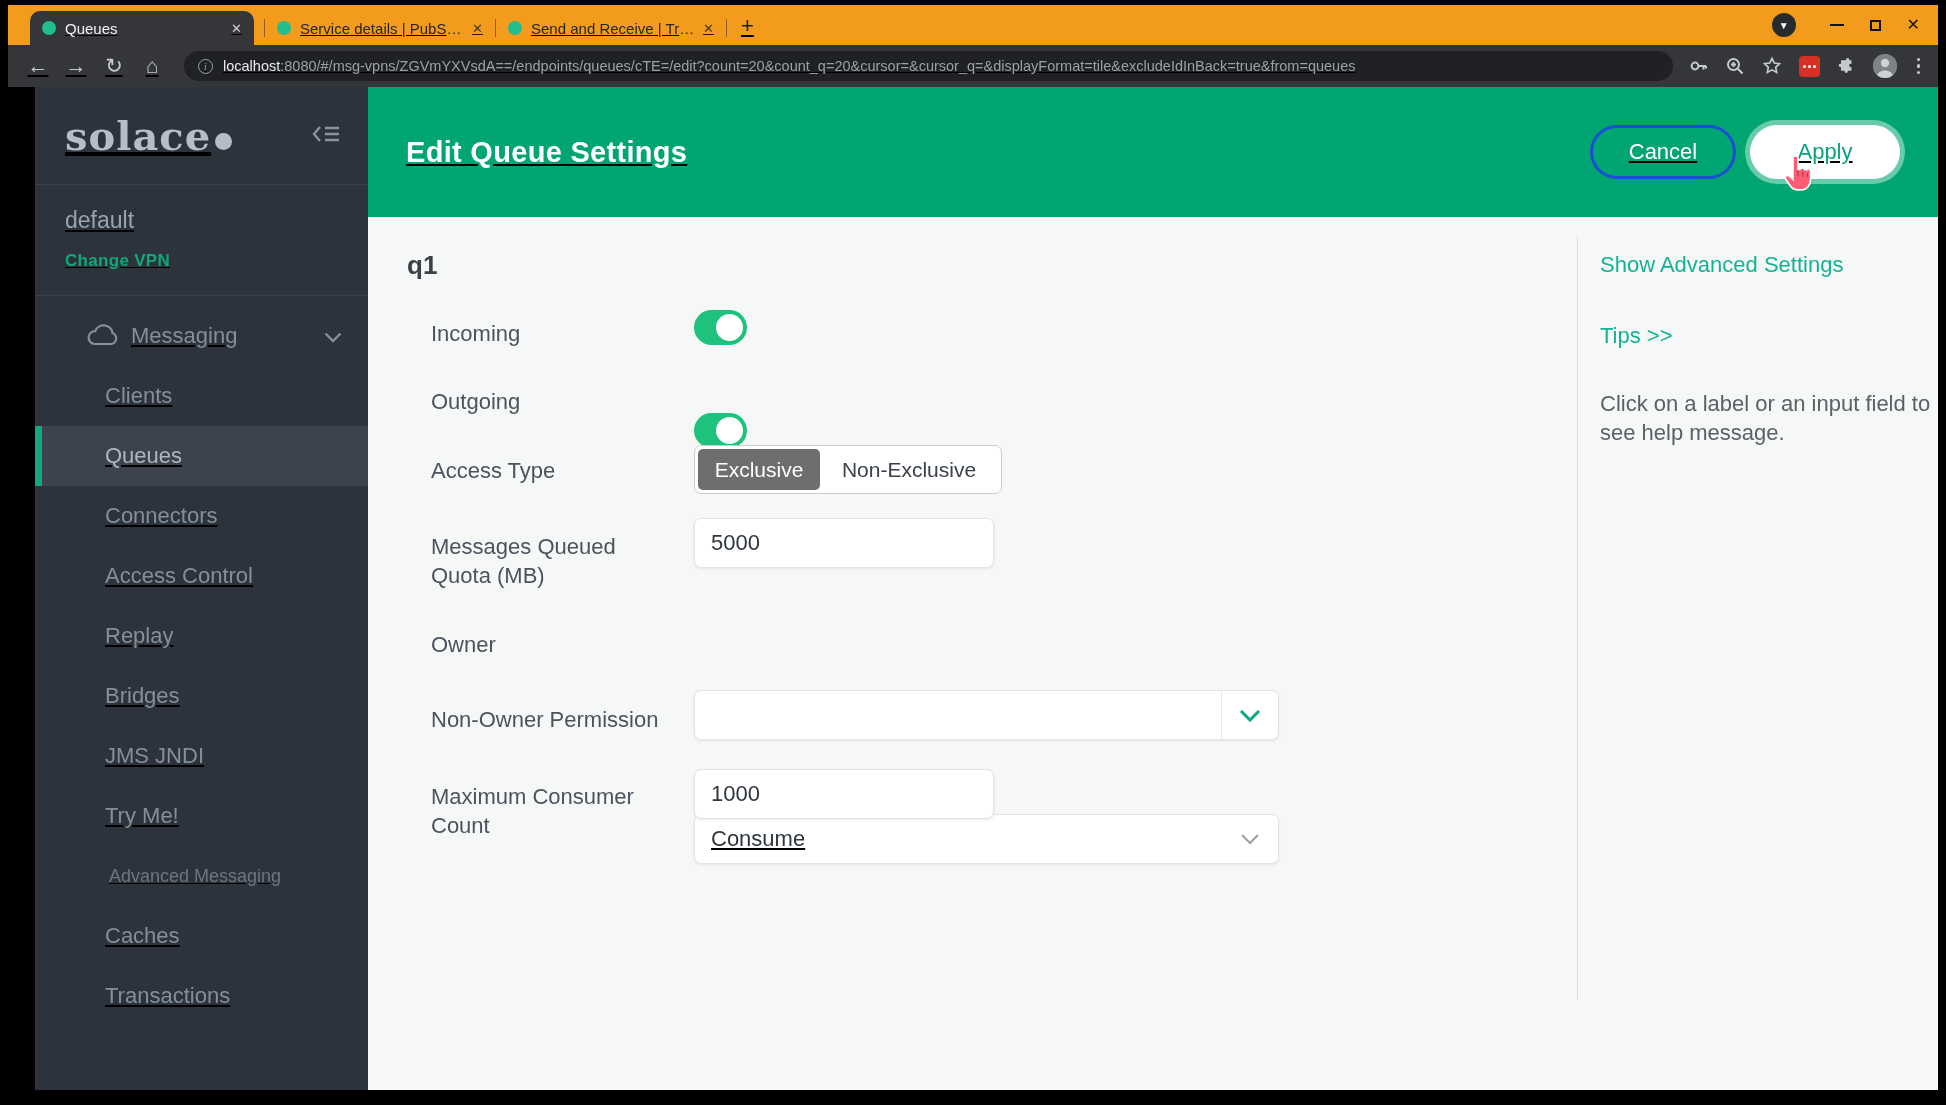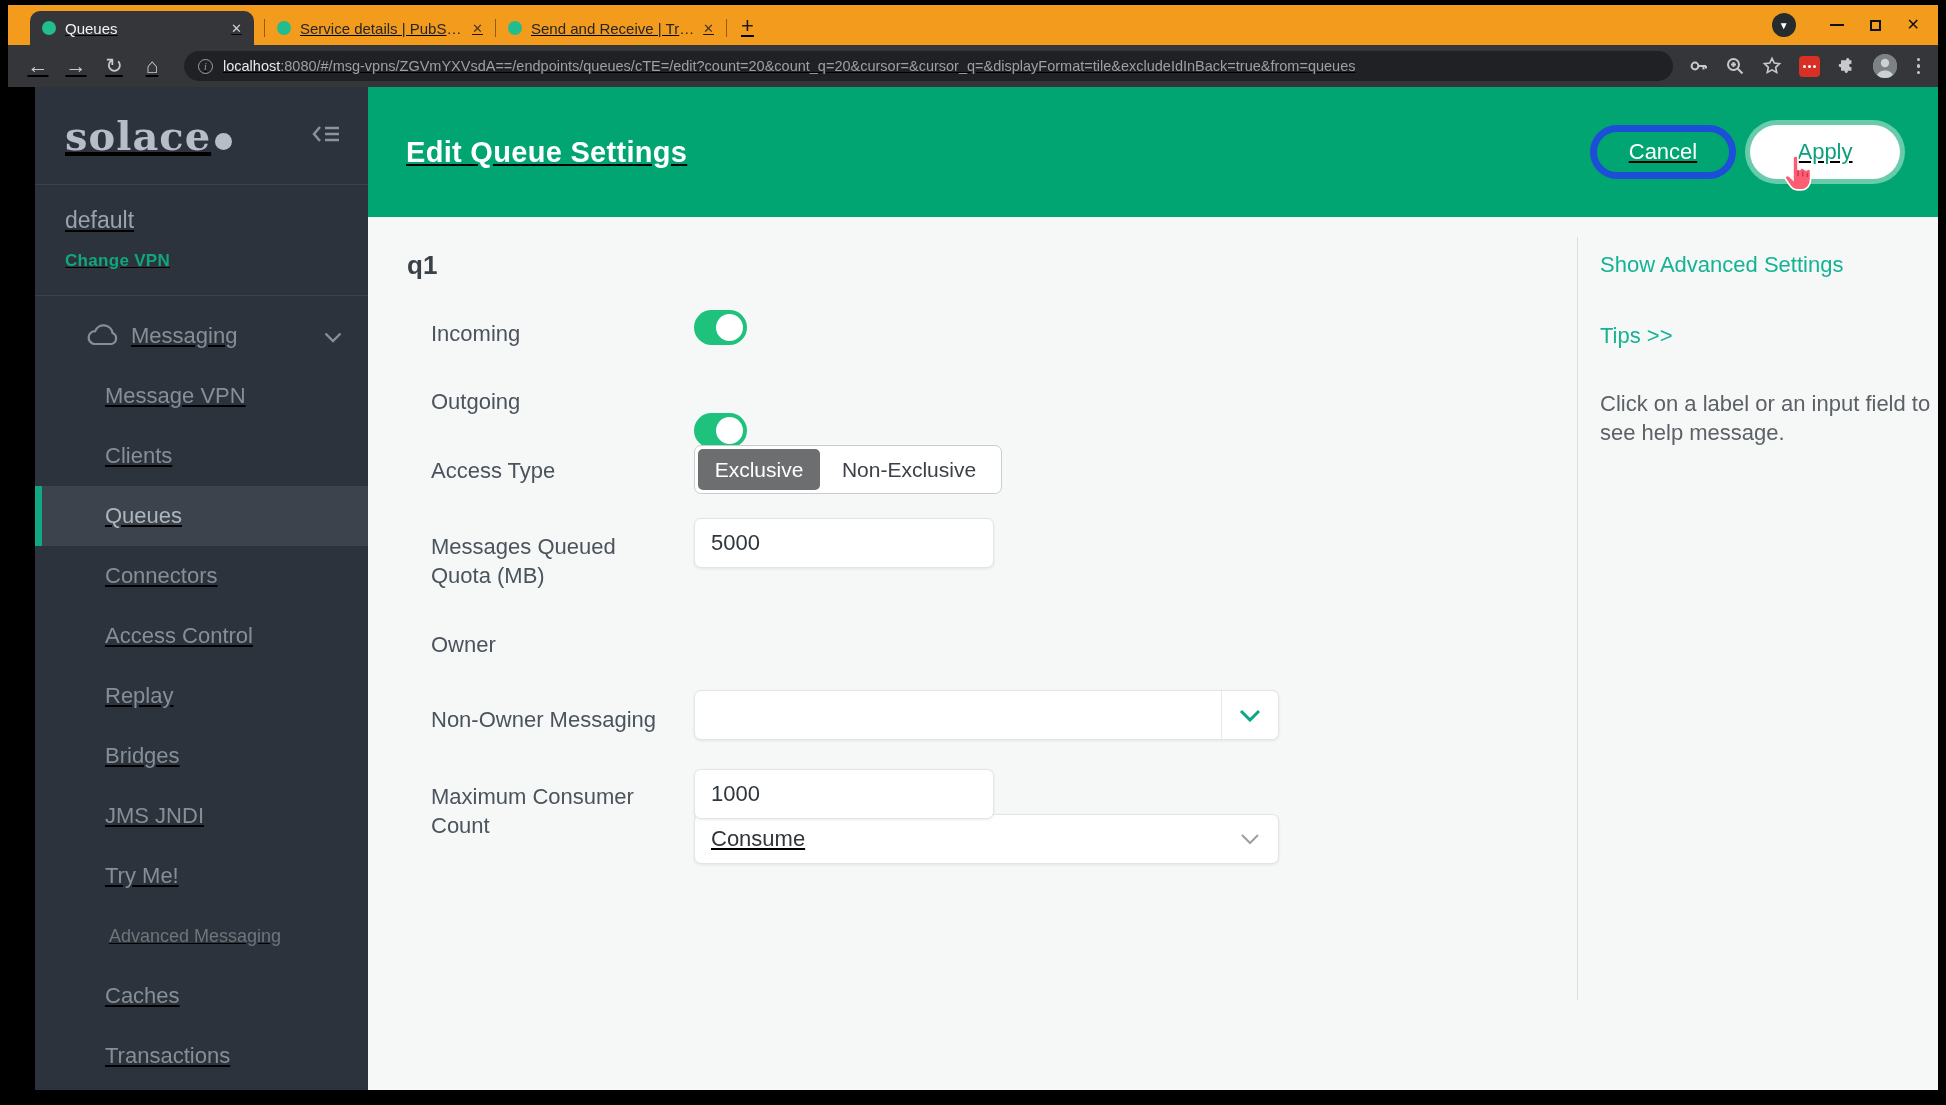--- a/index.html
+++ b/index.html
@@ -55,21 +55,21 @@
   .nav-group .chev { position:absolute; right:26px; }
   .nav-row.active { background:#3c434c; color:#aeb6bd; }
   .nav-row.active::before { content:""; position:absolute; left:0; top:0; bottom:0; width:7px; background:#13a87f; }
   .nav-section { height:60px; display:flex; align-items:center; padding-left:74px; font-size:18px; color:#6d757d; }
 
   .main { flex:1; display:flex; flex-direction:column; min-width:0; }
   .page-header { height:130px; background:#00a571; display:flex; align-items:center; padding:0 38px; flex:0 0 auto; }
   .page-title { color:#fff; font-size:29px; font-weight:600; letter-spacing:.3px;text-align:center; }
   .hdr-btns { margin-left:auto; display:flex; gap:14px; }
   .btn { height:54px; border-radius:27px; font-size:22px; display:flex; align-items:center; justify-content:center; }
-  .btn-cancel { width:146px; border:7px solid #1d4ed8; color:#fff; background:transparent; }
+  .btn-cancel { width:146px; border:3px solid #1d4ed8; color:#fff; background:transparent; }
   .btn-apply { width:150px; background:#fff; color:#0ba17d; border:none;
                box-shadow:0 0 0 5px rgba(190,235,219,.55); }
 
   .content { flex:1; background:#f6f7f7; position:relative; }
   .qname { position:absolute; left:39px; top:33px; font-size:26px; font-weight:bold; color:#3a4148; }
   .flabel { position:absolute; left:39px; width:240px; font-size:22px; color:#4b545c; line-height:29px;margin-left:24px; }
   .ctrl { position:absolute; left:326px; }
 
   .toggle { width:53px; height:35px; border-radius:18px; background:#1ec27d; position:relative; }
   .toggle .knob { position:absolute; right:4px; top:4px; width:27px; height:27px; border-radius:50%; background:#fff; }
@@ -196,23 +196,20 @@
             <path d="M9 21 a6.5 6.5 0 0 1 1.2-12.9 A 9 9 0 0 1 27.5 10 a5.8 5.8 0 0 1-.8 11z" fill="none" stroke="#868f98" stroke-width="2.2"></path>
           </svg>
           <span>Messaging</span>
           <span class="chev">
             <svg width="18" height="11" viewBox="0 0 18 11">
                   <path d="M1.5 1.5 L9 9 L16.5 1.5" fill="none" stroke="#868f98" stroke-width="2.4"></path>
                 </svg>
           </span>
         </div>
         <div class="nav-row">
-              <span>Message VPN</span>
-            </div>
-        <div class="nav-row">
               <span>Clients</span>
             </div>
         <div class="nav-row active">
               <span>Queues</span>
             </div>
         <div class="nav-row">
               <span>Connectors</span>
             </div>
         <div class="nav-row">
               <span>Access Control</span>
@@ -274,21 +271,21 @@
         <div class="ctrl combo" style="top:403px">
           <input value="" style="">
           <span class="vsep"></span>
           <span class="dd">
             <svg width="22" height="13" viewBox="0 0 22 13">
               <path d="M2 2 L11 11 L20 2" fill="none" stroke="#0aa883" stroke-width="3"></path>
             </svg>
           </span>
         </div>
 
-        <div class="flabel" style="top:488px">Non-Owner Messaging</div>
+        <div class="flabel" style="top:488px">Non-Owner Permission</div>
         <div class="ctrl combo" style="top:477px">
           <span class="select-val">Consume</span>
           <span class="dd">
             <svg width="20" height="12" viewBox="0 0 20 12">
               <path d="M2 2 L10 10 L18 2" fill="none" stroke="#9aa0a6" stroke-width="2"></path>
             </svg>
           </span>
         </div>
 
         <div class="flabel" style="top:565px">Maximum Consumer Count</div>

